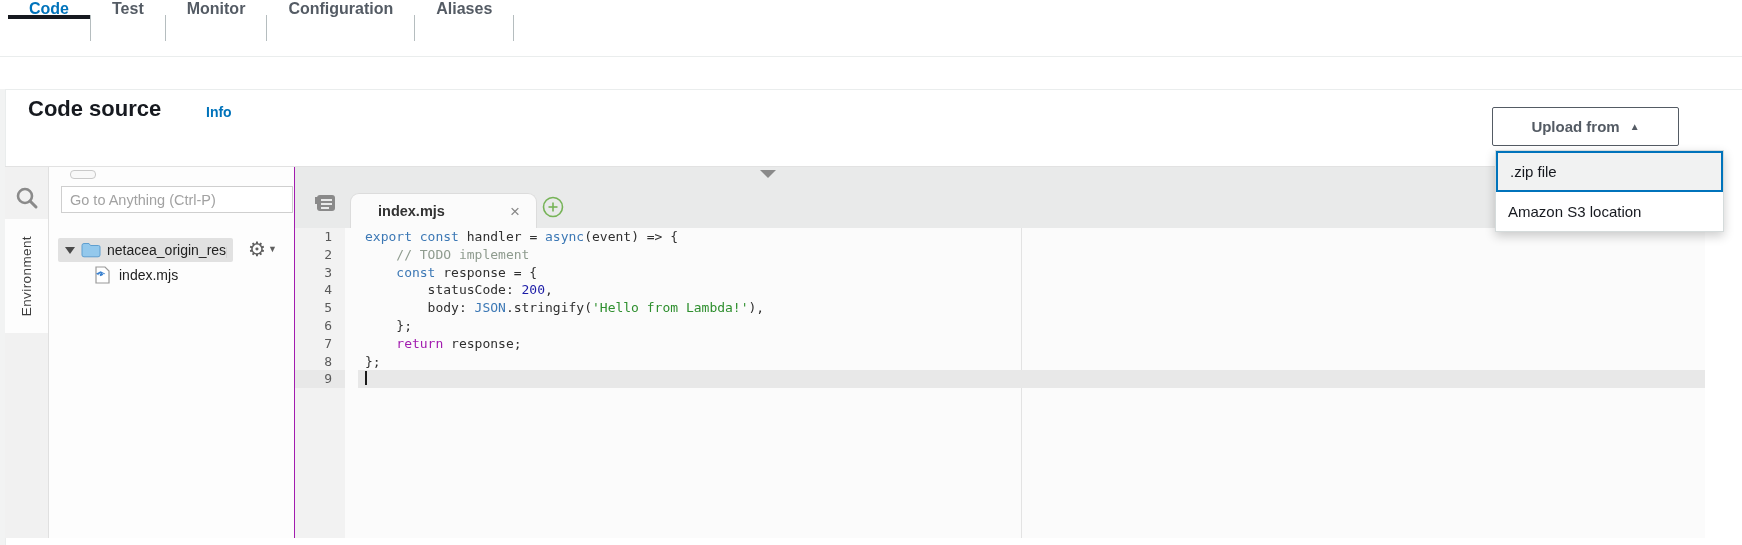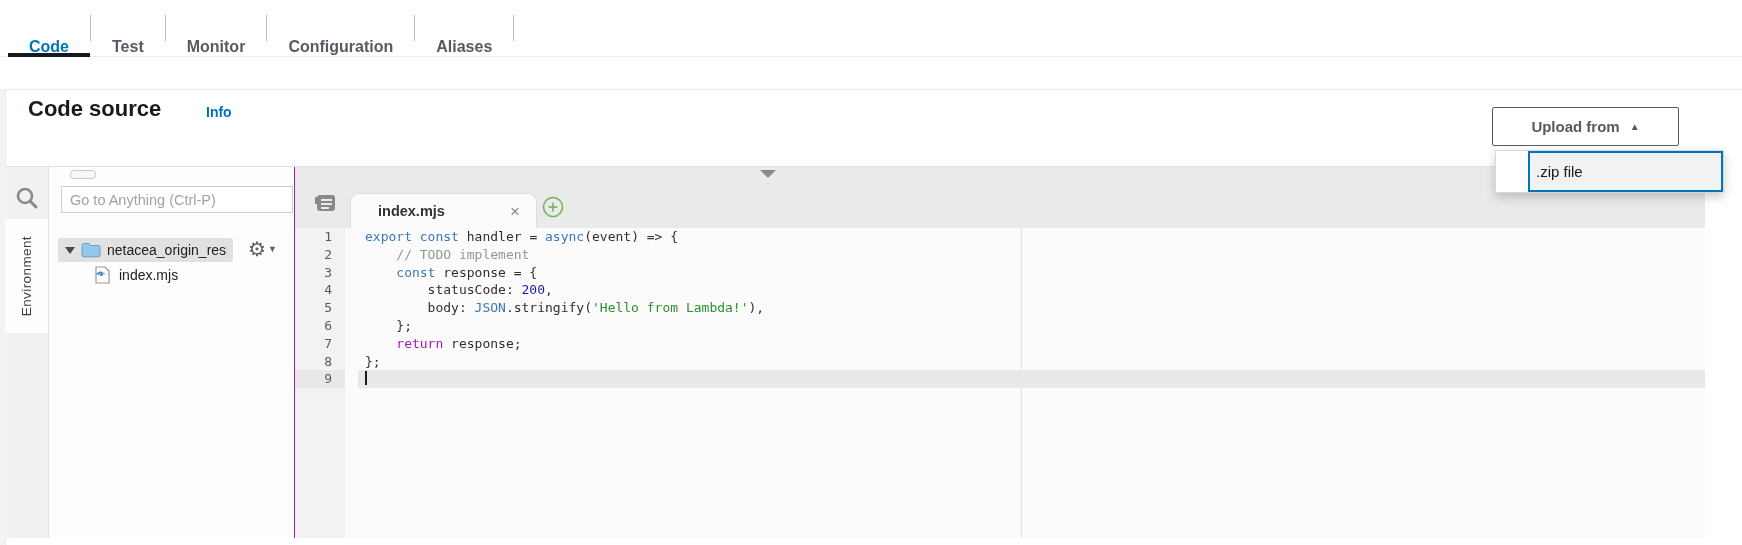--- a/index.html
+++ b/index.html
@@ -1,37 +1,37 @@
 <!DOCTYPE html>
 <html><head>
 <meta charset="utf-8">
 <style>
   * { margin:0; padding:0; box-sizing:border-box; }
   html,body { width:1742px; height:545px; background:#fff; font-family:"Liberation Sans", sans-serif; overflow:hidden; position:relative; }
 
   
-  .fn-tabs { position:absolute; left:0; top:0; width:100%; height:57px; display:flex; align-items:flex-end; background:#fff; border-bottom:1px solid #eaeded; }
+  .fn-tabs { position:absolute; left:0; top:0; width:100%; height:57px; display:flex; align-items:flex-start; background:#fff; border-bottom:1px solid #eaeded; }
   .fn-tab { position:relative; display:flex; align-items:center; padding:0 21px; font-size:16px; font-weight:bold; color:#545b64; cursor:pointer; }
   .fn-tab:first-child { margin-left:8px; }
   .fn-tab.active { color:#0073bb; }
   .fn-tab.active::after { content:""; position:absolute; left:0; right:0; bottom:-1px; height:4px; background:#16191f; }
   .fn-tab-divider { width:1px; background:#b5bdbf; align-self:center; height:26px; }
 
   
   .page-left-strip { position:absolute; left:0; top:89px; width:5px; bottom:0; background:#f2f3f3; }
   .card { position:absolute; left:5px; top:89px; right:0; bottom:0; background:#fff; border-left:1px solid #eaeded; border-top:1px solid #eaeded; }
 
   .code-source-title { position:absolute; left:28px; top:96px; font-size:22px; font-weight:bold; color:#16191f; }
   .info-link { position:absolute; left:206px; top:104px; font-size:14px; font-weight:bold; color:#0073bb; cursor:pointer; }
 
   
   .upload-btn { position:absolute; left:1492px; top:107px; width:187px; height:39px; background:#fff; border:1px solid #545b64; border-radius:2px; display:flex; align-items:center; justify-content:center; gap:10px; font-size:15px; font-weight:bold; color:#545b64; cursor:pointer; z-index:30; }
   .upload-caret { font-size:10px; line-height:1; }
   .upload-menu { position:absolute; left:1495px; top:150px; width:229px; background:#fff; border:1px solid #d5dbdb; box-shadow:0 4px 10px rgba(0,0,0,.2); z-index:31; }
-  .upload-item { height:39px; display:flex; align-items:center; padding-left:6px; font-size:15px; color:#16191f; cursor:pointer; background:#fff;margin-left:32px; }
+  .upload-item { height:39px; display:flex; align-items:center; padding-left:12px; font-size:15px; color:#16191f; cursor:pointer; background:#fff; }
   .upload-item.focused { background:#f1f2f2; border:2px solid #0073bb; height:41px; }
 
   
   .ide { position:absolute; left:5px; top:166px; width:1700px; height:371px; border-top:1px solid #e2e2e2; background:#fff; }
 
   
   .env-strip { position:absolute; left:0; top:0; width:44px; height:371px; background:#f1f1f1; border-right:1px solid #e0e0e0; }
   .search-icon-wrap { position:absolute; left:9px; top:18px; width:26px; height:26px; }
   .env-active-tab { position:absolute; left:0; top:52px; width:43px; height:114px; background:#fdfdfd; display:flex; align-items:center; justify-content:center; }
   .env-label { writing-mode:vertical-rl; transform:rotate(180deg); font-size:13.5px; color:#3c3c3c; letter-spacing:.4px; }
@@ -107,20 +107,23 @@
 <a class="info-link">Info</a>
 
 <button class="upload-btn">
   <span>Upload from</span>
   <span class="upload-caret">▲</span>
 </button>
 <div class="upload-menu">
   <div class="upload-item focused">
       <span>.zip file</span>
     </div>
+  <div class="upload-item">
+      <span>Amazon S3 location</span>
+    </div>
 </div>
 
 <div class="ide">
 
   <div class="env-strip">
     <div class="search-icon-wrap">
       <svg width="26" height="26" viewBox="0 0 26 26">
         <circle cx="11" cy="11" r="7" fill="none" stroke="#8a8a8a" stroke-width="2.6"></circle>
         <line x1="16" y1="16" x2="22" y2="22" stroke="#8a8a8a" stroke-width="3" stroke-linecap="round"></line>
       </svg>

